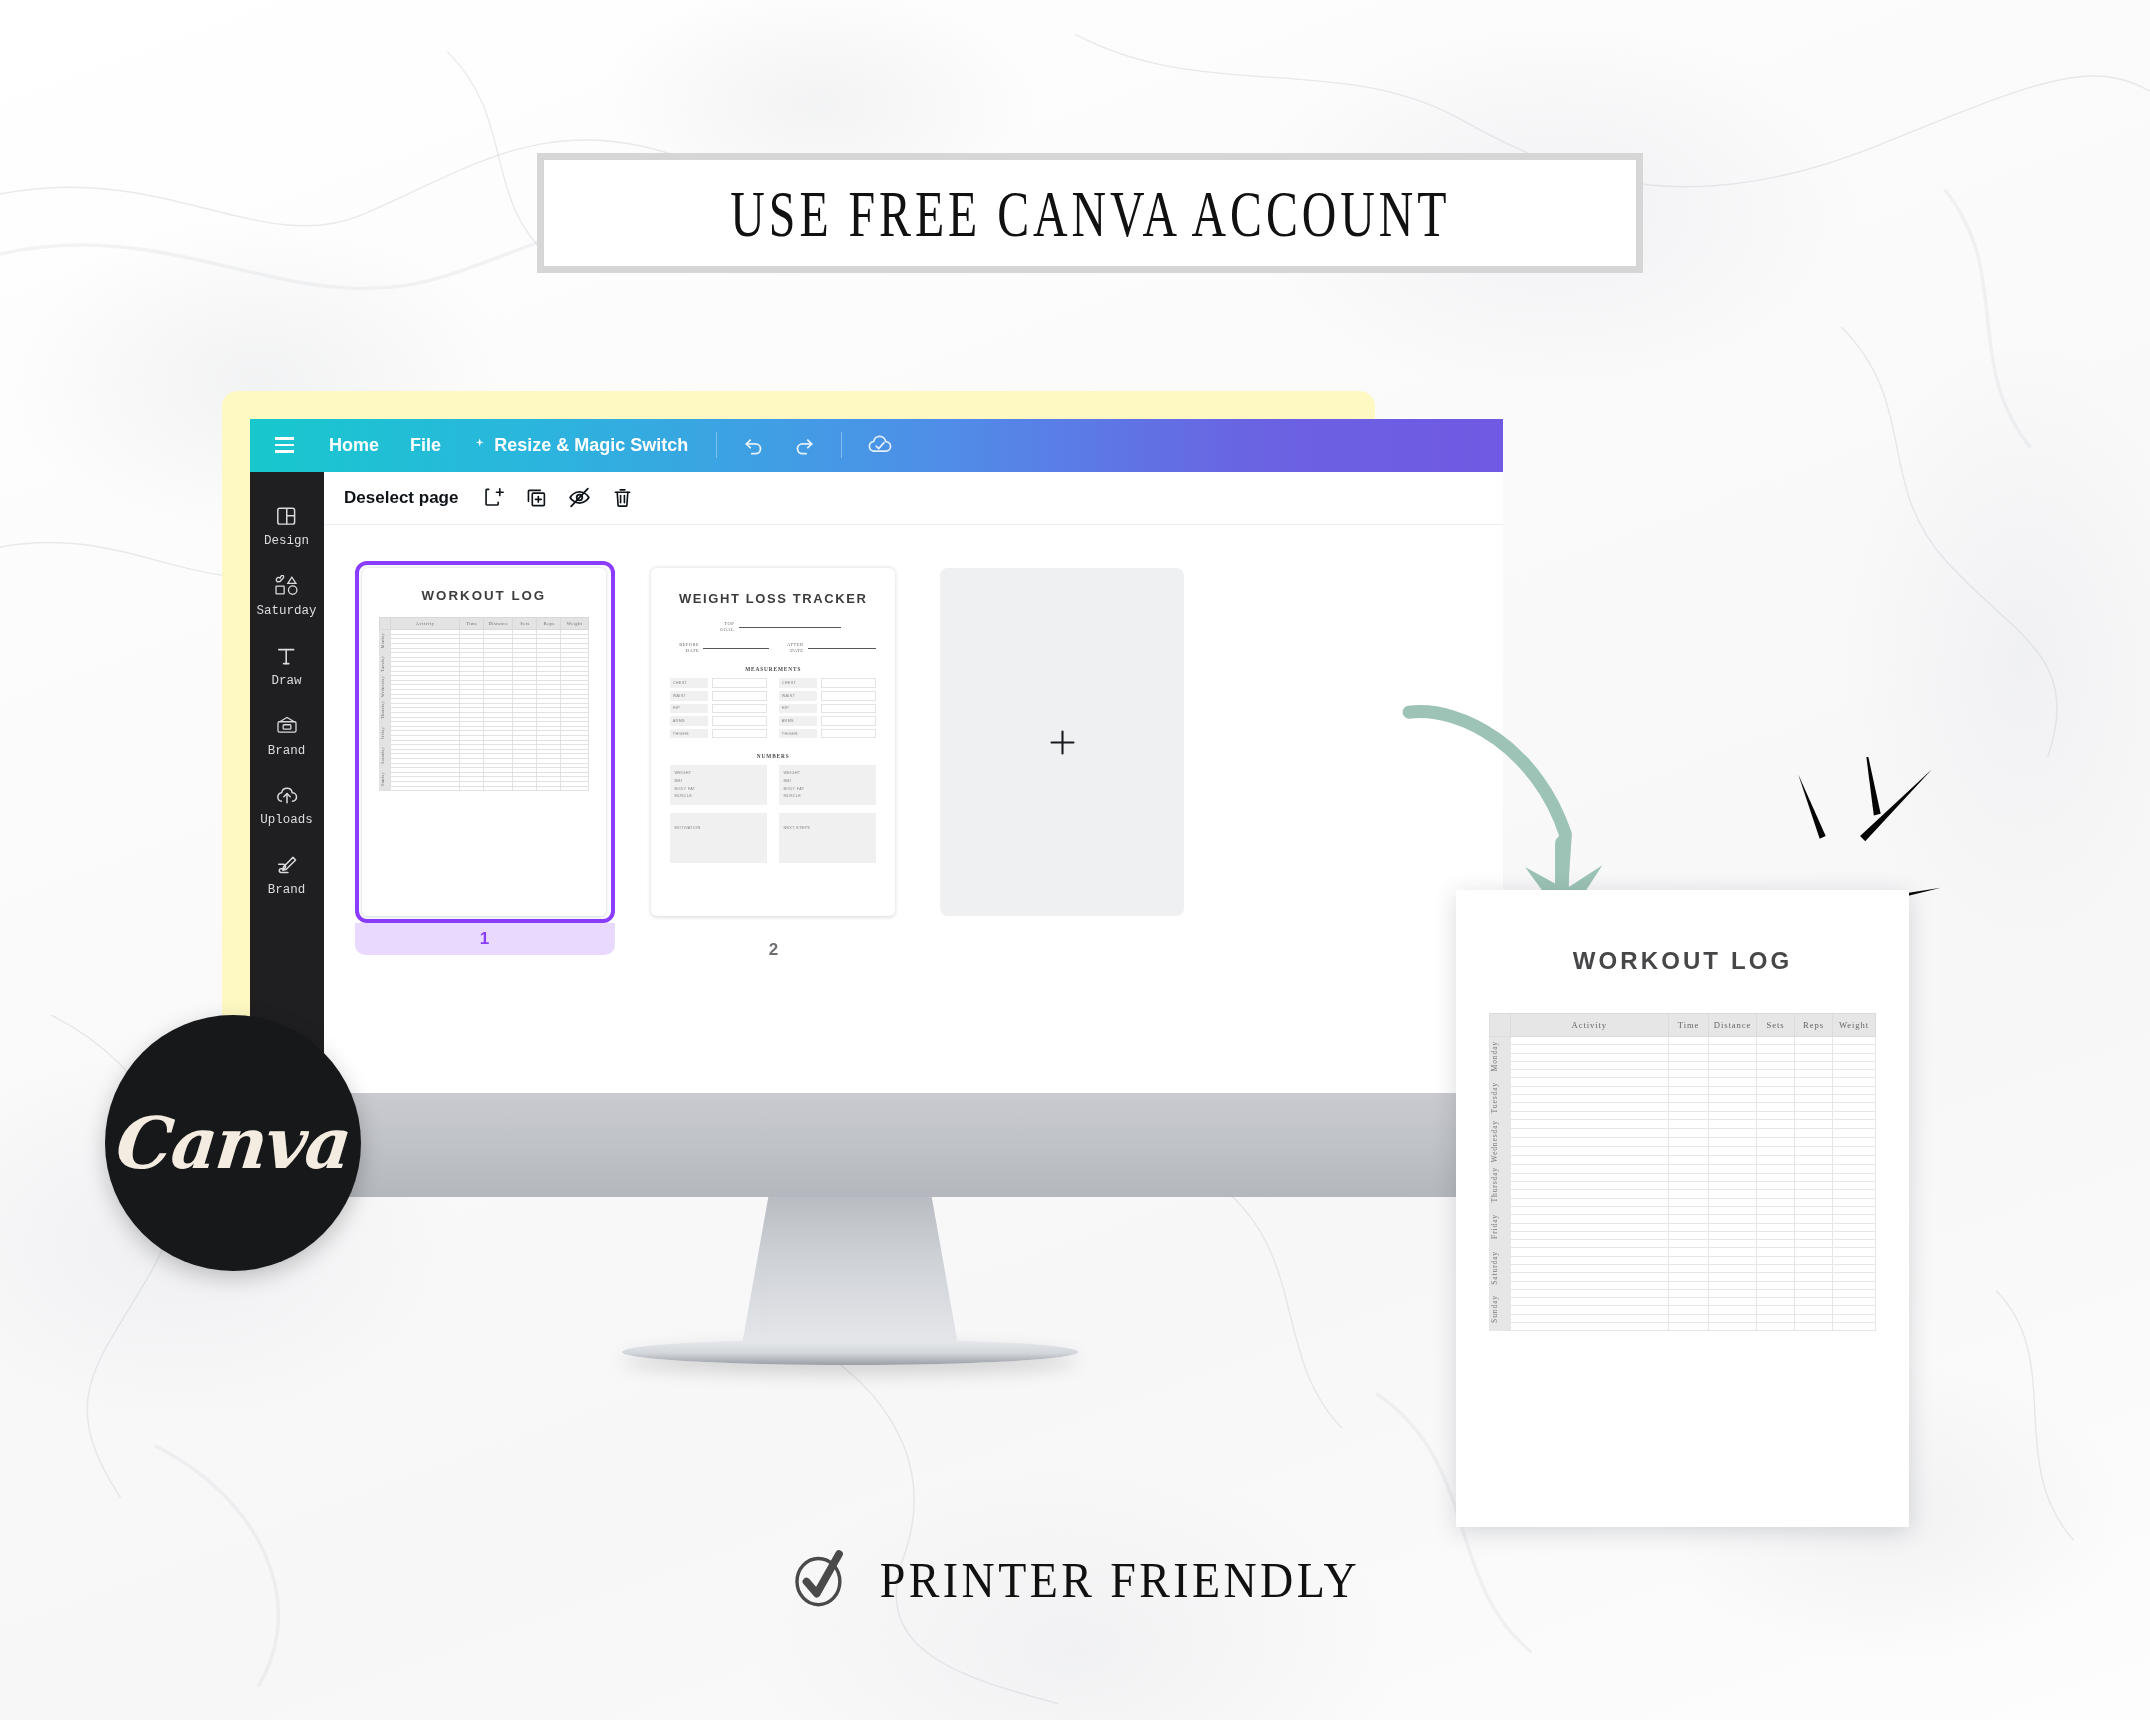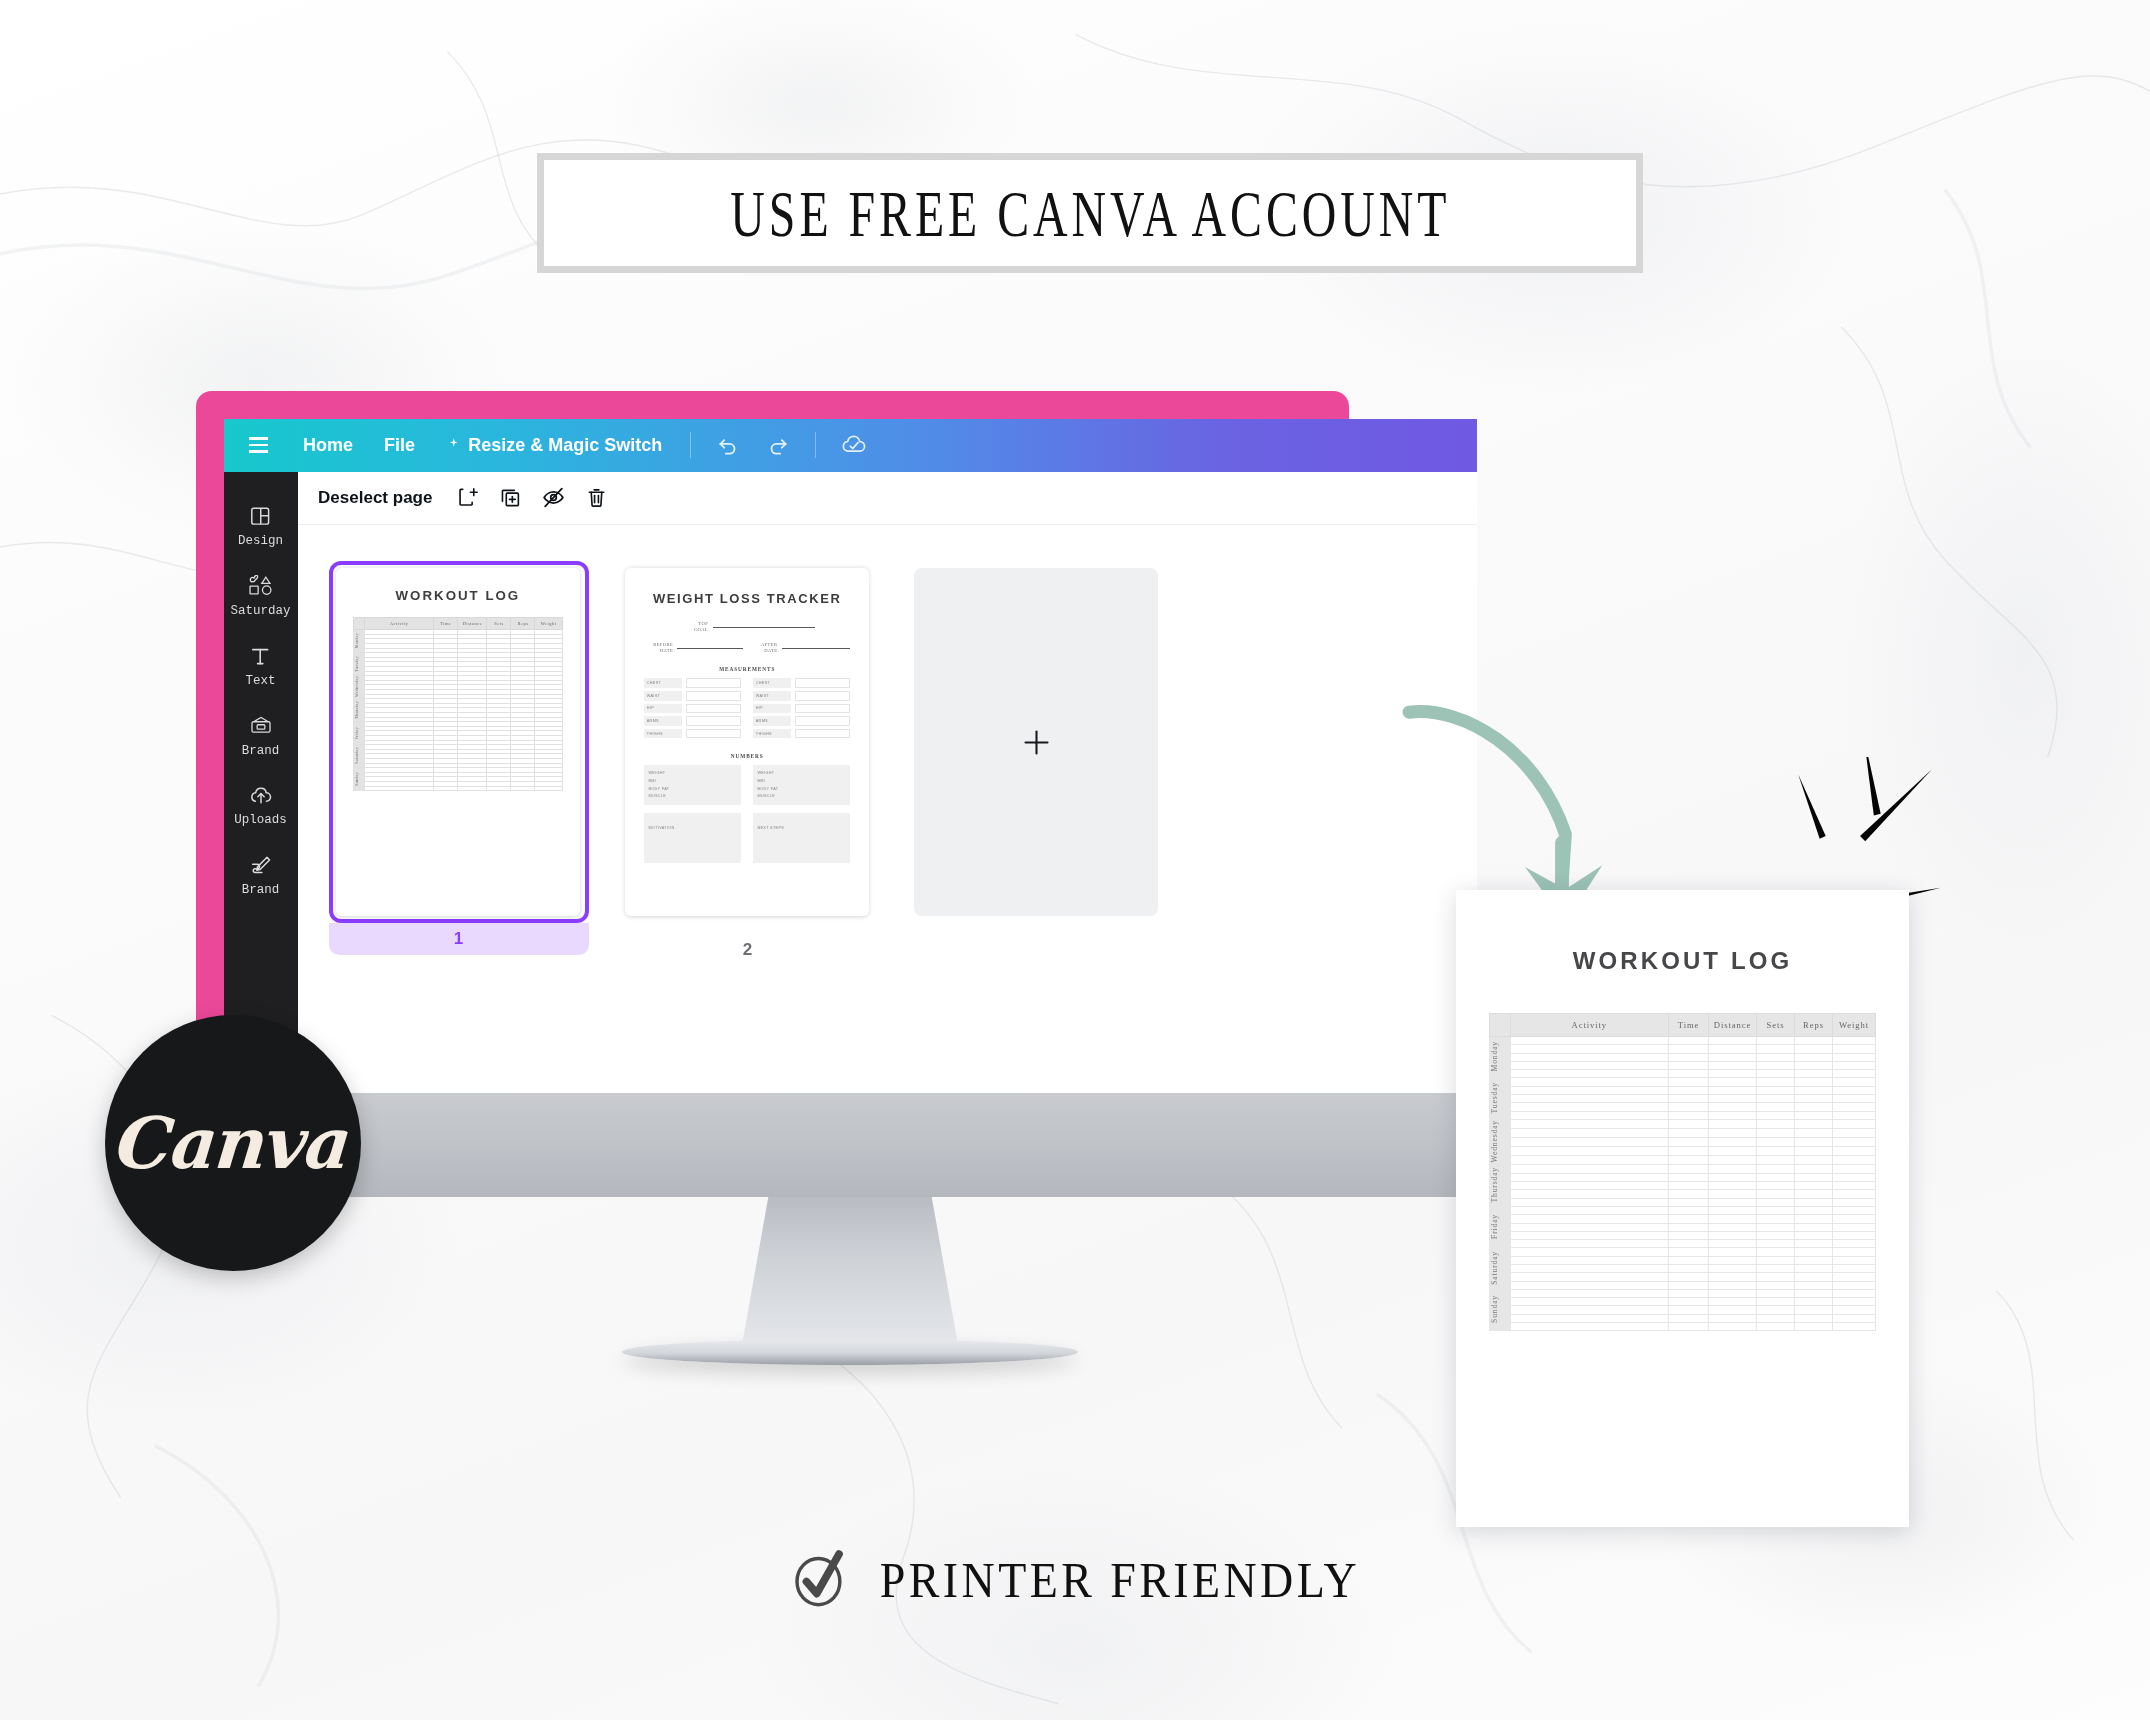--- a/index.html
+++ b/index.html
@@ -41,23 +41,24 @@
     letter-spacing: 4.3px;
     color: #111;
     transform: scaleY(1.28) scaleX(.92);
     white-space: nowrap;
   }
 
   
   #monitor { position: absolute; left: 196px; top: 391px; width: 1308px; }
   #bezel {
     width: 1153px; height: 701px;
-    background: #ec4899;
+    background: #fef9c3;
     border-radius: 15.5px 15.5px 3.4px 3.4px;
     padding: 27.5px 27.5px 0 27.5px;
+    margin-left: 26px;
   }
   #screen {
     width: 1253px; height: 674px;
     background: #ffffff;
     overflow: hidden;
     position: relative;
   }
   #chin {
     width: 1308px; height: 105px;
     background: linear-gradient(180deg,#c9cbd0 0%,#bfc2c7 52%,#b4b7bd 100%);
@@ -344,21 +345,21 @@
             <span class="sb-label">Saturday</span>
           </div>
           <div class="sb-item">
             <span class="sb-ico">
               <svg width="22.4" height="22.4" viewBox="0 0 24 24" fill="none" stroke="#d9dadd" stroke-width="1.7" stroke-linecap="round">
                 <path d="M4 5 H20"></path>
                   <path d="M12 5 V20"></path>
                   <path d="M9.2 20 H14.8"></path>
               </svg>
             </span>
-            <span class="sb-label">Text</span>
+            <span class="sb-label">Draw</span>
           </div>
           <div class="sb-item">
             <span class="sb-ico">
               <svg width="24" height="22.4" viewBox="0 0 28 24" fill="none" stroke="#d9dadd" stroke-width="1.5">
                 <rect x="3.5" y="8" width="21" height="12" rx="1.6"></rect>
                 <path d="M5.5 8 L14 3 L22.5 8"></path>
                 <rect x="9.5" y="11.5" width="9" height="5" rx="1"></rect>
               </svg>
             </span>
             <span class="sb-label">Brand</span>

